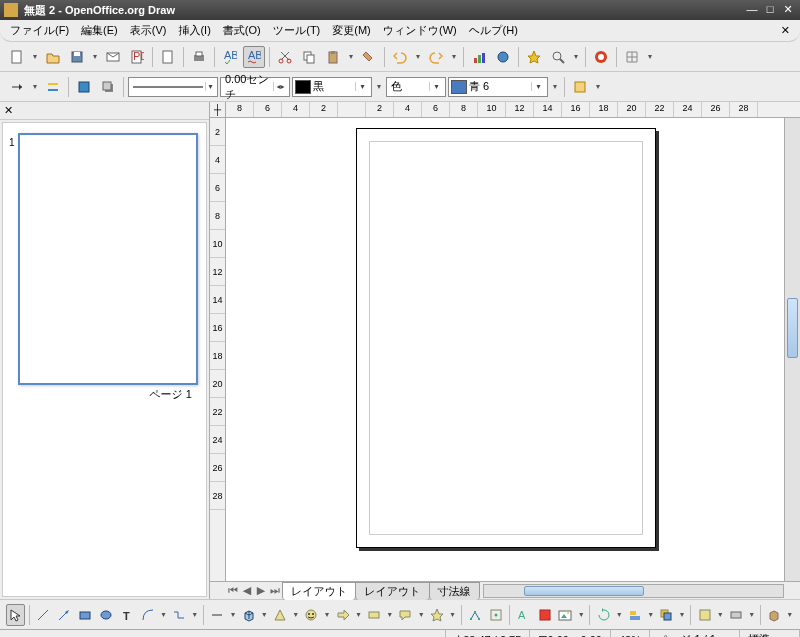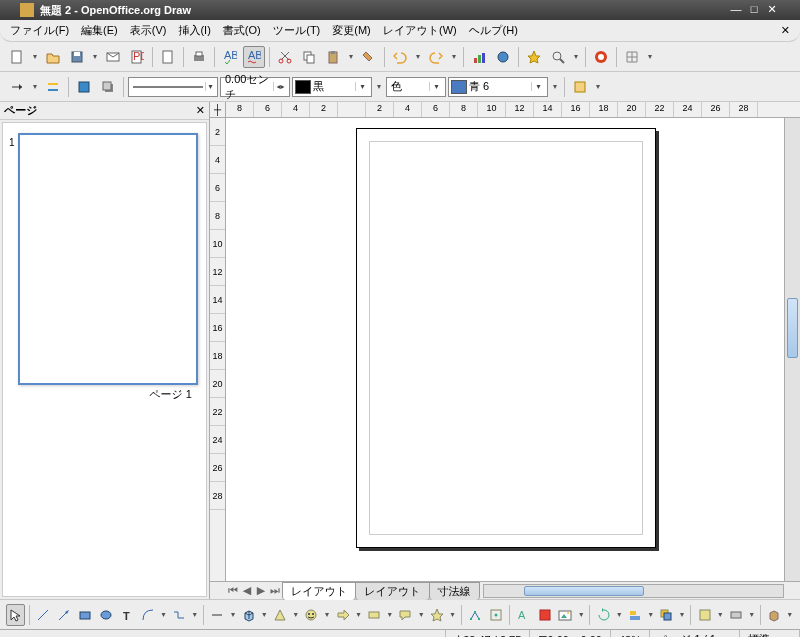--- a/index.html
+++ b/index.html
@@ -1,17 +1,17 @@
 <!DOCTYPE html>
 <html><head>
 <meta charset="utf-8">
 <style>
 * { margin: 0; padding: 0; box-sizing: border-box; font-family: sans-serif; font-size: 11px; }
 body { background: #ededed; width: 800px; height: 637px; overflow: hidden; }
-.titlebar { background: linear-gradient(#5a5a5a,#3a3a3a); height: 20px; display: flex; align-items: center; padding: 0 20px; color: #fff; }
+.titlebar { background: linear-gradient(#5a5a5a,#3a3a3a); height: 20px; display: flex; align-items: center; padding: 0 4px; color: #fff; }
 .titlebar-icon { width: 14px; height: 14px; background: #d4a84a; margin-right: 6px; }
 .titlebar-title { flex: 1; font-weight: bold; }
 .winbtn { width: 16px; height: 14px; margin-left: 2px; color: #fff; text-align: center; cursor: pointer; }
 .menubar { background: #ededed; height: 22px; display: flex; align-items: center; padding: 0 4px; border-bottom: 1px solid #ccc; border-radius: 11px; }
 .menuitem { padding: 2px 6px; cursor: pointer; }
 .menubar-close { margin-left: auto; padding: 0 6px; cursor: pointer; }
 .toolbar { background: #ededed; height: 30px; display: flex; align-items: center; padding: 0 6px; border-bottom: 1px solid #c8c8c8; gap: 2px; }
 .tbtn { width: 22px; height: 22px; display: flex; align-items: center; justify-content: center; border: 1px solid transparent; cursor: pointer; border-radius: 2px; }
 .tbtn.active { border-color: #888; background: #d8d8d8; }
 .tsep { width: 1px; height: 20px; background: #bbb; margin: 0 2px; }
@@ -67,21 +67,21 @@
 </div>
 
 <div class="menubar">
   <div class="menuitem">ファイル(F)</div>
   <div class="menuitem">編集(E)</div>
   <div class="menuitem">表示(V)</div>
   <div class="menuitem">挿入(I)</div>
   <div class="menuitem">書式(O)</div>
   <div class="menuitem">ツール(T)</div>
   <div class="menuitem">変更(M)</div>
-  <div class="menuitem">レイアウト(W)</div>
+  <div class="menuitem">ウィンドウ(W)</div>
   <div class="menuitem">ヘルプ(H)</div>
   <div class="menubar-close">✕</div>
 </div>
 
 <div class="toolbar">
   <div class="tbtn">
       <svg width="14" height="14">
         <rect x="2" y="1" width="9" height="12" fill="#fff" stroke="#666"></rect>
       </svg>
     </div>
@@ -277,21 +277,20 @@
       <svg width="14" height="14">
         <rect x="2" y="2" width="10" height="10" fill="#f5d080" stroke="#a80"></rect>
       </svg>
     </div>
   <div class="tdrop">▾</div>
 </div>
 
 <div class="main">
   <div class="panel">
     <div class="panel-head">
-      <div class="panel-head-title">ページ</div>
       <div class="panel-close">✕</div>
     </div>
     <div class="panel-body">
       <div style="display:flex;align-items:flex-start">
         <div class="page-num">1</div>
         <div class="page-thumb"></div>
       </div>
       <div class="page-label">ページ 1</div>
     </div>
   </div>

